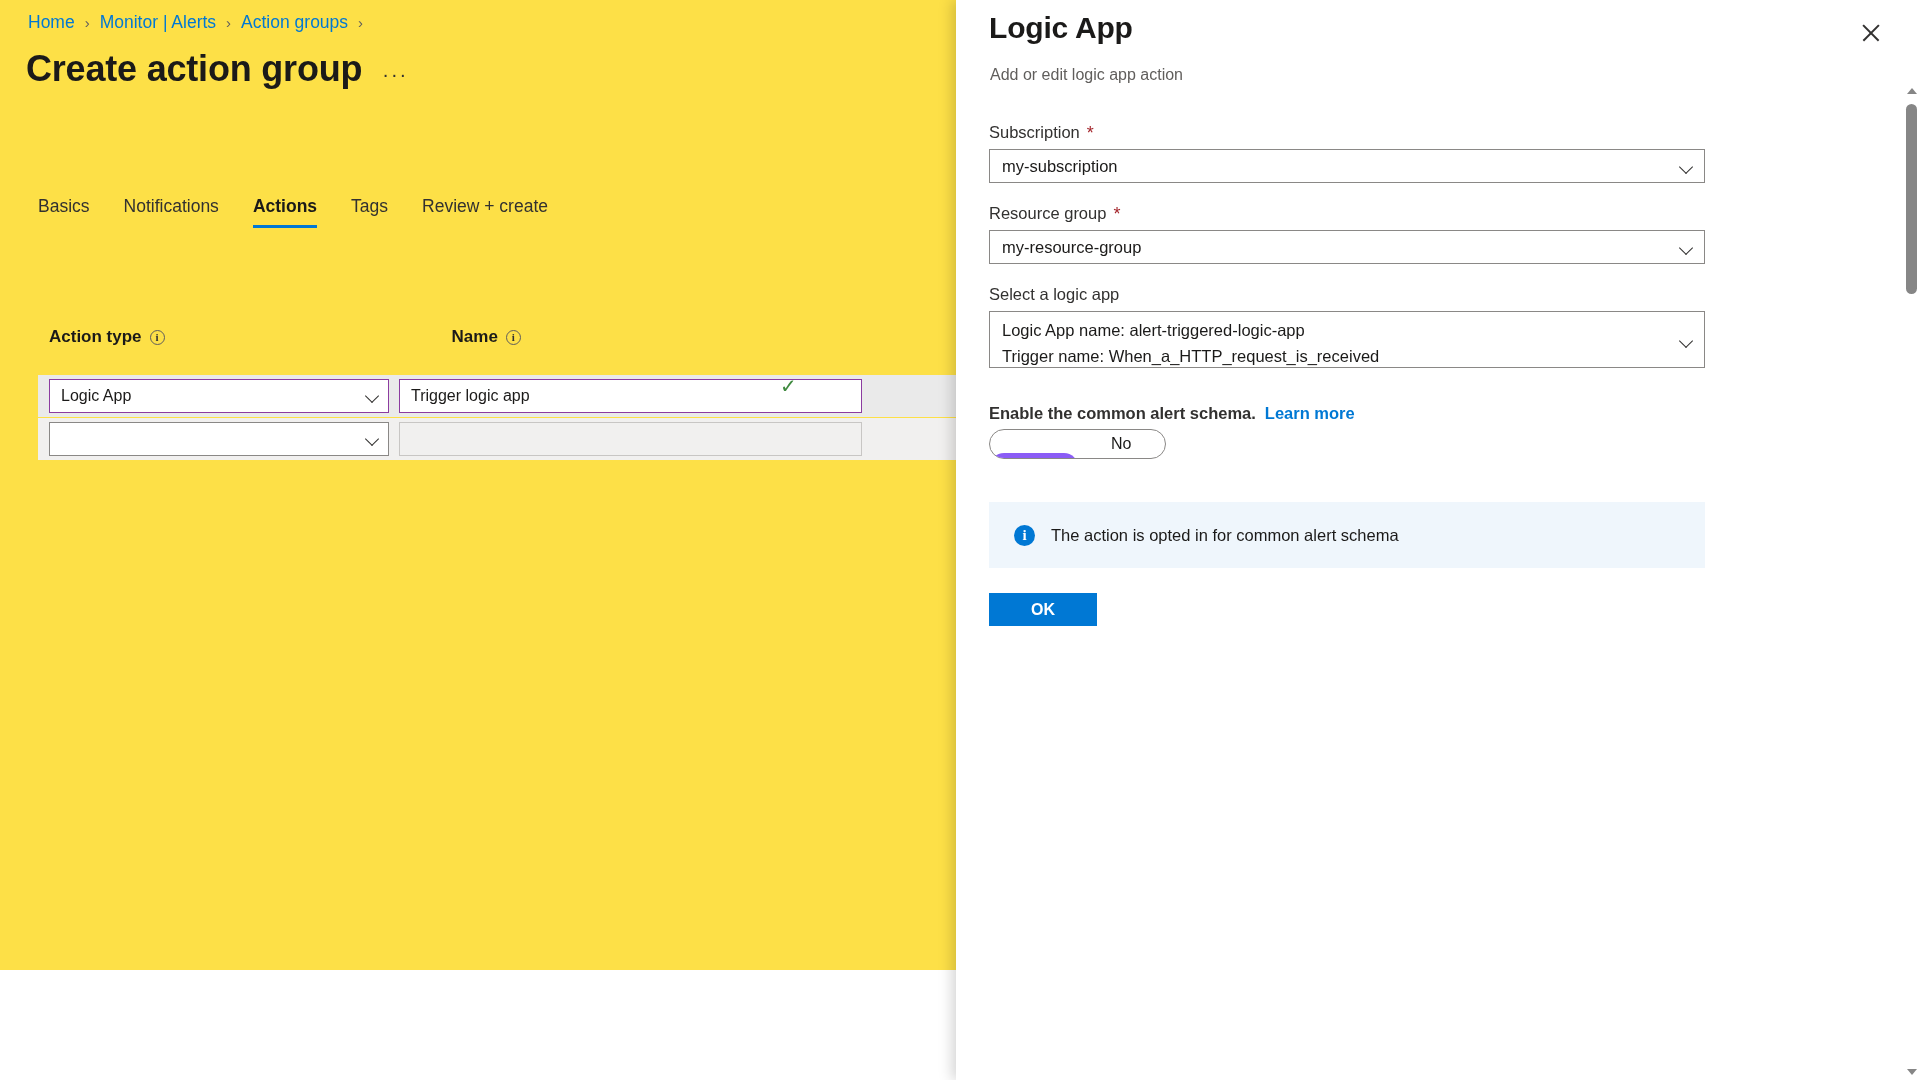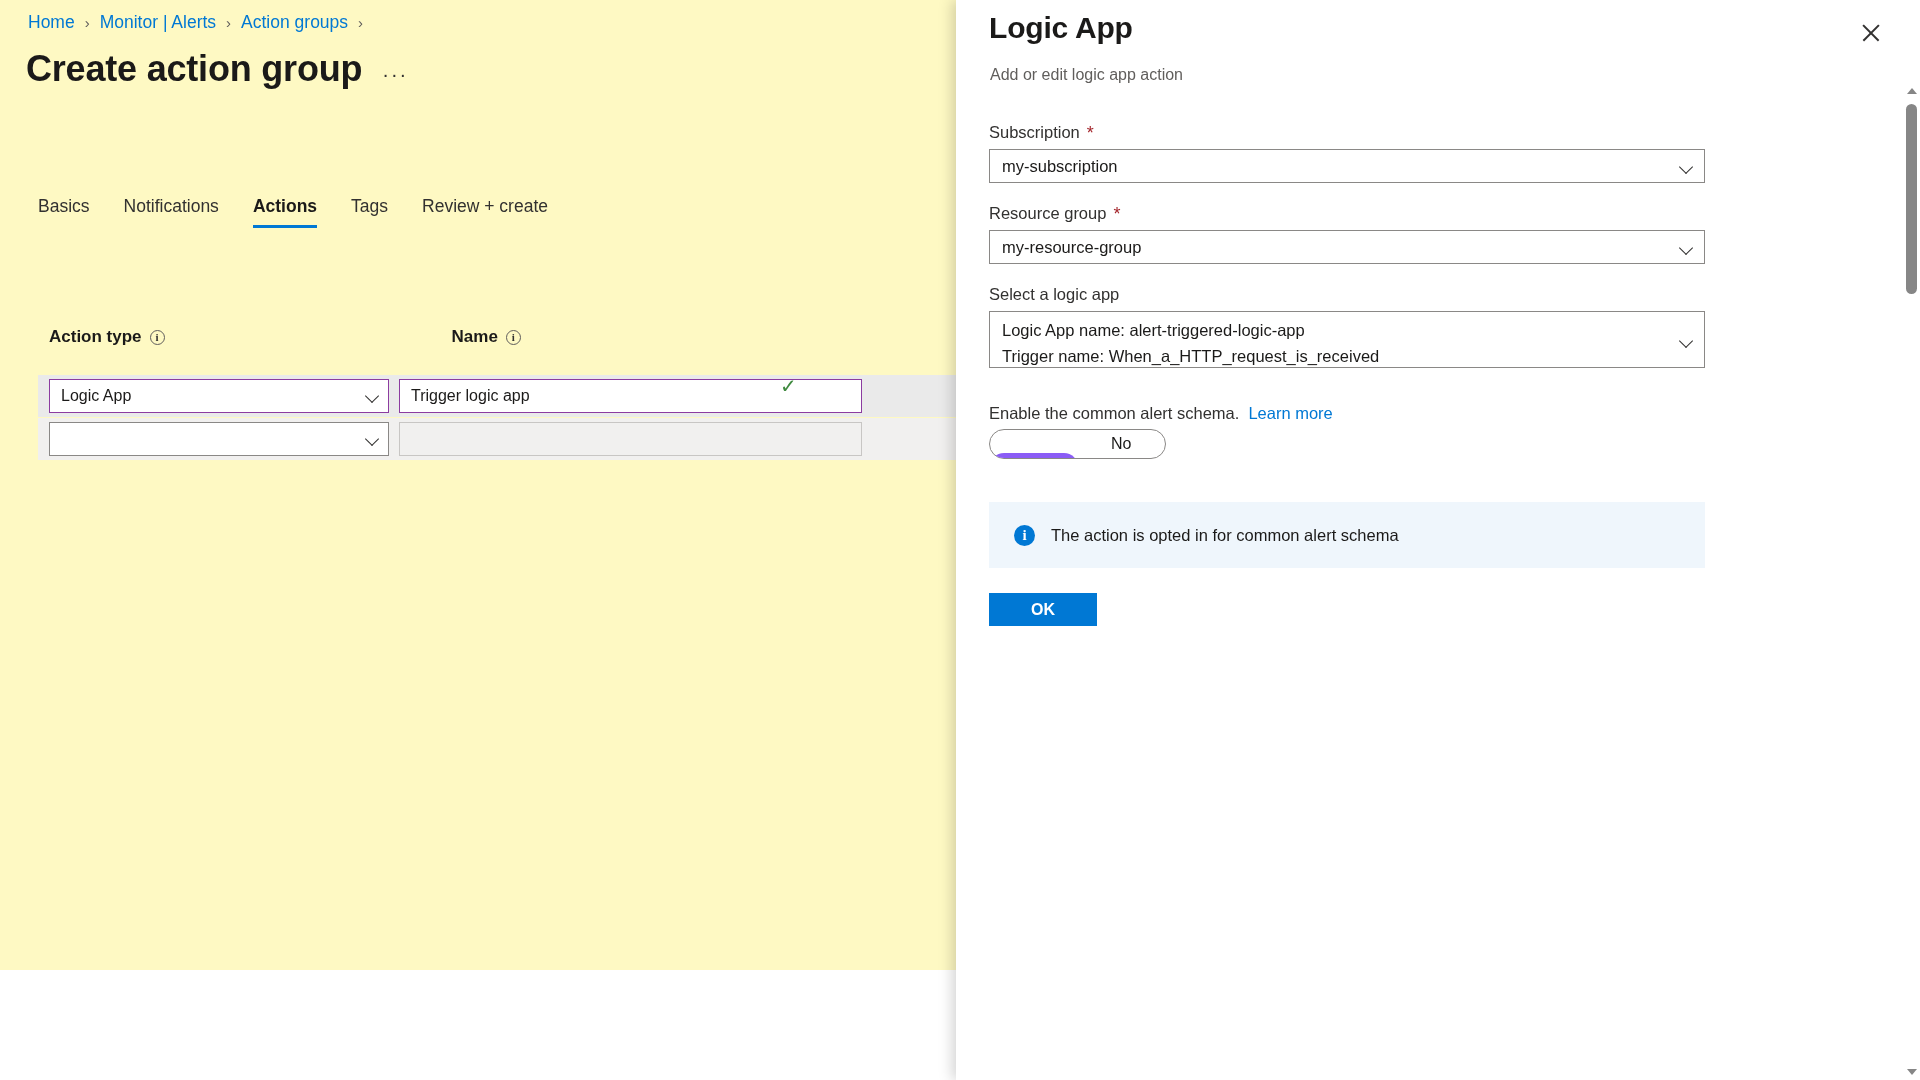--- a/index.html
+++ b/index.html
@@ -8,21 +8,21 @@
     font-family: "Liberation Sans", sans-serif;
     background: #ffffff;
     overflow: hidden;
   }
   #root { position: relative; width: 1920px; height: 1080px; }
 
   
   #left-page {
     position: absolute; left: 0; top: 0;
     width: 956px; height: 1080px;
-    background: #fef9c3;
+    background: #fde047;
     overflow: hidden;
   }
   .breadcrumb {
     position: absolute; left: 28px; top: 12px;
     display: flex; align-items: center; gap: 10px;
     font-size: 17.5px; color: #0078d4;
     white-space: nowrap;
   }
   .crumb { color: #0078d4; cursor: pointer; }
   .crumb-sep { color: #605e5c; font-size: 15px; }
@@ -151,21 +151,21 @@
     font-size: 16.5px; color: #1b1a19; cursor: pointer;
   }
   .panel-input .pv { flex: 1; padding-top: 7px; }
   .panel-input .pv2line { line-height: 1.55; padding-top: 6px; }
   .panel-input .chev { margin-top: 9px; }
   .panel-input.tall .chev { margin-top: 21px; }
 
   .schema-label {
     position: absolute; left: 33px; top: 299px;
     font-size: 16.5px; color: #323130;
-    display: flex; align-items: center; gap: 9px;
+    display: flex; align-items: center; gap: 9px; font-weight: bold;
   }
   .learn-link { color: #0078d4; cursor: pointer; }
   .toggle {
     position: absolute; left: 33px; top: 324px;
     width: 177px; height: 30px;
     border: 1px solid #8a8886; border-radius: 15px;
     background: #ffffff; display: flex; align-items: center;
     overflow: hidden; cursor: pointer;
   }
   .toggle-opt {

